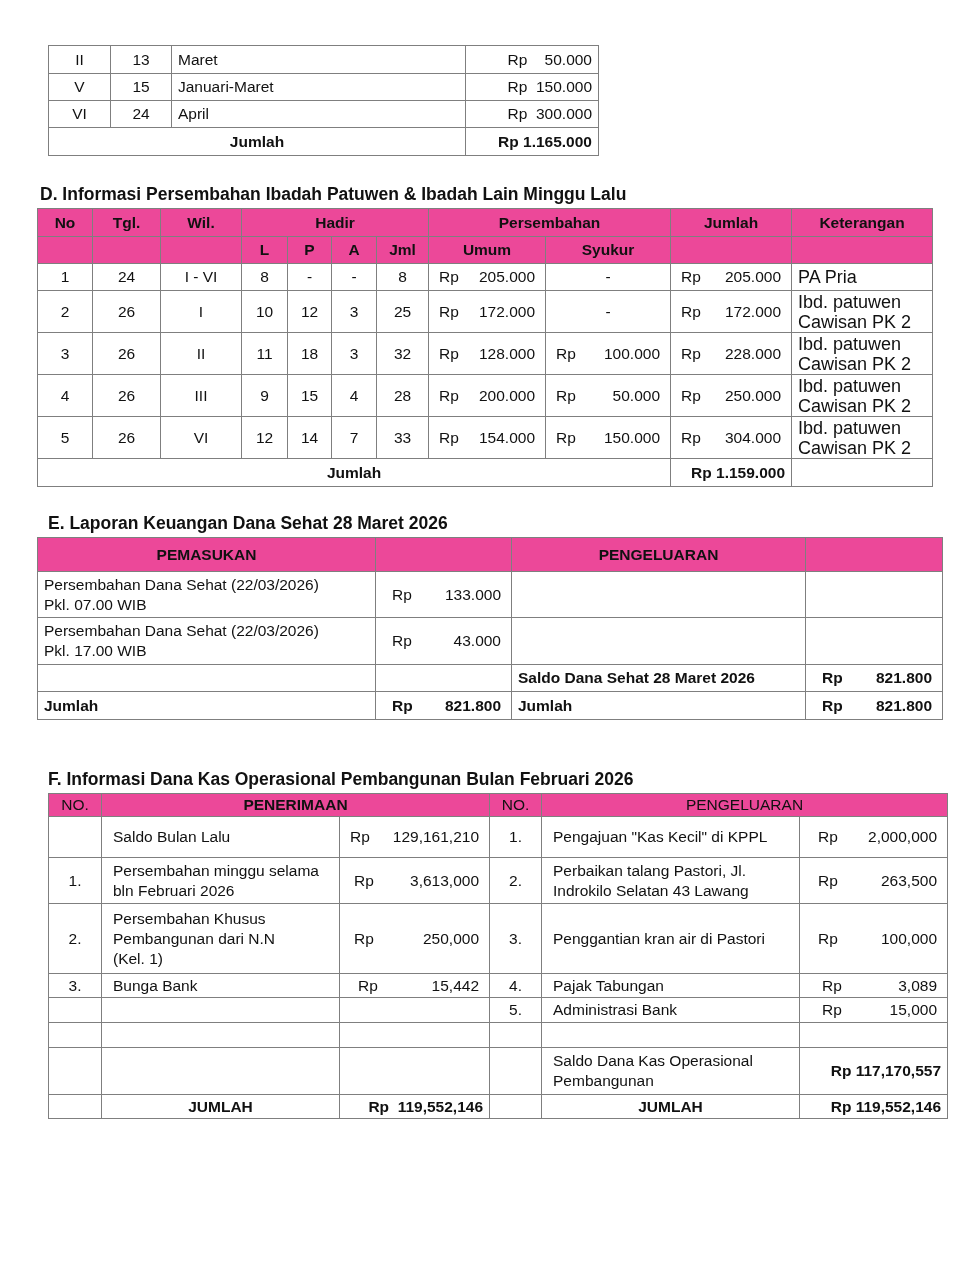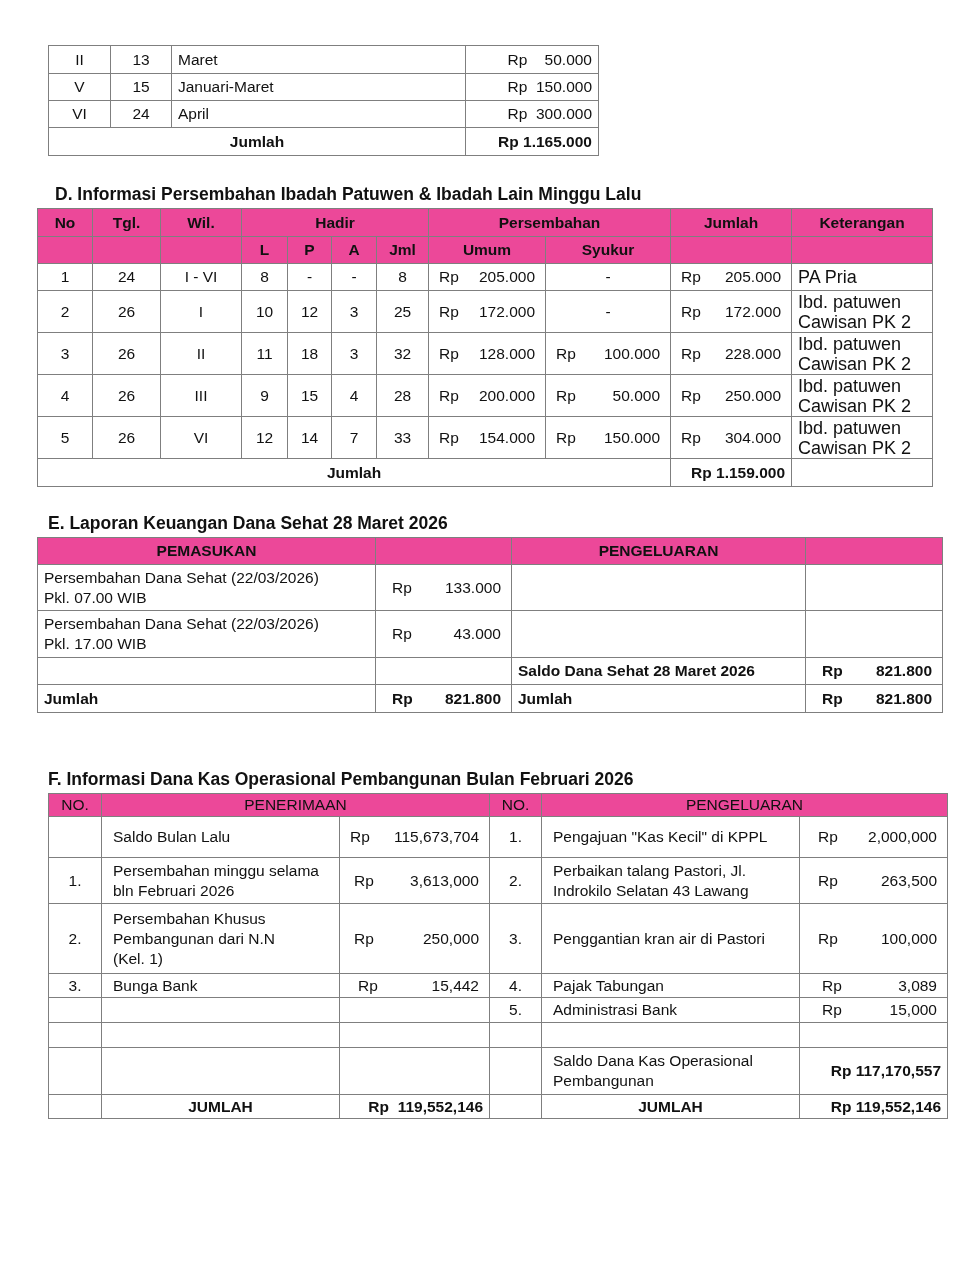--- a/index.html
+++ b/index.html
@@ -54,21 +54,21 @@
     <td>April</td>
     <td class="r"><span>Rp</span>&nbsp;&nbsp;<span>300.000</span></td>
   </tr>
   <tr style="height:28px">
     <td colspan="3" class="c b">Jumlah</td>
     <td class="r b">Rp 1.165.000</td>
   </tr>
 </tbody>
   </table>
 
-<h2 class="section-title" style="left:55px; top:184px;">D. Informasi Persembahan Ibadah Patuwen &amp; Ibadah Lain Minggu Lalu</h2>
+<h2 class="section-title" style="left:40px; top:184px;">D. Informasi Persembahan Ibadah Patuwen &amp; Ibadah Lain Minggu Lalu</h2>
 
 <table style="left:37px; top:208px; width:895px;">
   <colgroup>
     <col style="width:55px">
       <col style="width:68px">
       <col style="width:81px">
     <col style="width:46px">
       <col style="width:44px">
       <col style="width:45px">
       <col style="width:52px">
@@ -258,21 +258,21 @@
 <h2 class="section-title" style="left:48px; top:513px;">E.  Laporan Keuangan Dana Sehat  28 Maret 2026</h2>
 
 <table style="left:37px; top:537px; width:905px;">
   <colgroup>
       <col style="width:338px">
       <col style="width:136px">
       <col style="width:294px">
       <col style="width:137px">
     </colgroup>
   <tbody>
-      <tr class="hdr" style="height:27px">
+      <tr class="hdr" style="height:34px">
     <td>PEMASUKAN</td>
     <td></td>
     <td>PENGELUARAN</td>
     <td></td>
   </tr>
   <tr style="height:46px">
     <td class="wrap">
           <div>Persembahan Dana Sehat (22/03/2026)</div>
           <div>Pkl. 07.00 WIB</div>
         </td>
@@ -336,32 +336,32 @@
     <col style="width:53px">
       <col style="width:238px">
       <col style="width:150px">
     <col style="width:52px">
       <col style="width:258px">
       <col style="width:148px">
   </colgroup>
   <tbody>
       <tr class="hdr" style="height:20px">
     <td style="font-weight:normal">NO.</td>
-    <td colspan="2" style="font-weight:normal">PENERIMAAN</td>
+    <td colspan="2" style="font-weight:bold">PENERIMAAN</td>
     <td style="font-weight:normal">NO.</td>
     <td colspan="2" style="font-weight:normal">PENGELUARAN</td>
   </tr>
 
   <tr style="height:41px">
     <td class="c"></td>
     <td style="padding-left:11px">Saldo Bulan Lalu</td>
     <td>
           <div class="rpc">
             <span>Rp</span>
-            <span>115,673,704</span>
+            <span>129,161,210</span>
           </div>
         </td>
     <td class="c">1.</td>
     <td style="padding-left:11px">Pengajuan "Kas Kecil" di KPPL</td>
     <td>
           <div class="rpc" style="padding-left:12px">
             <span>Rp</span>
             <span>2,000,000</span>
           </div>
         </td>

